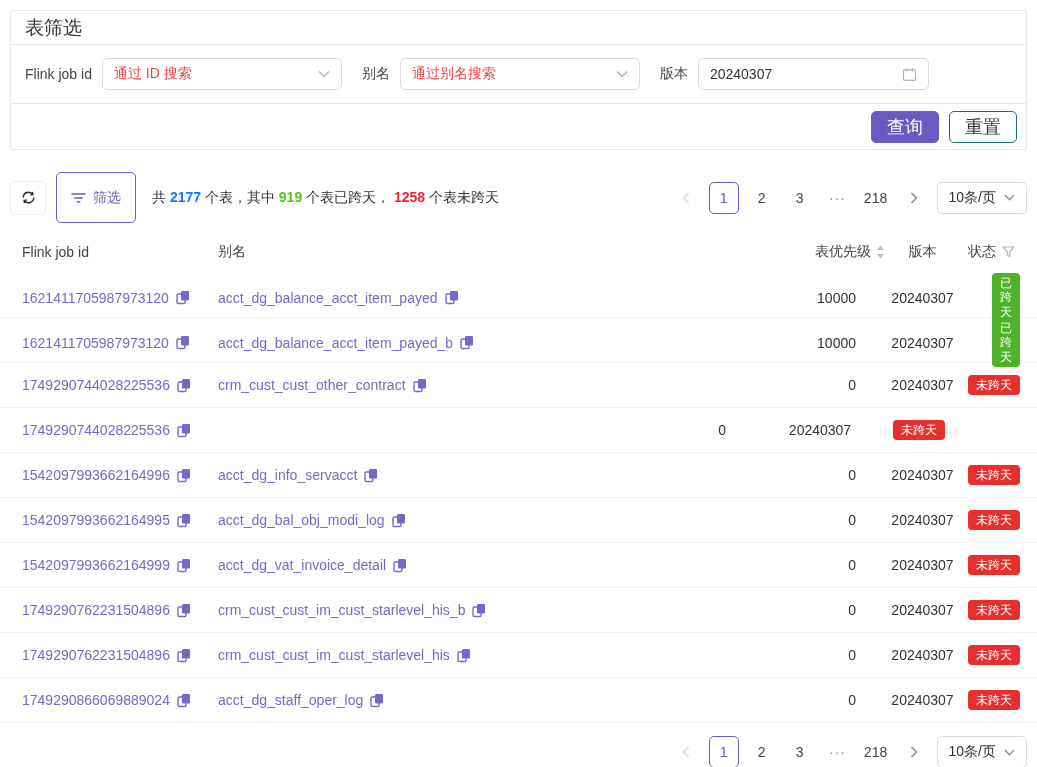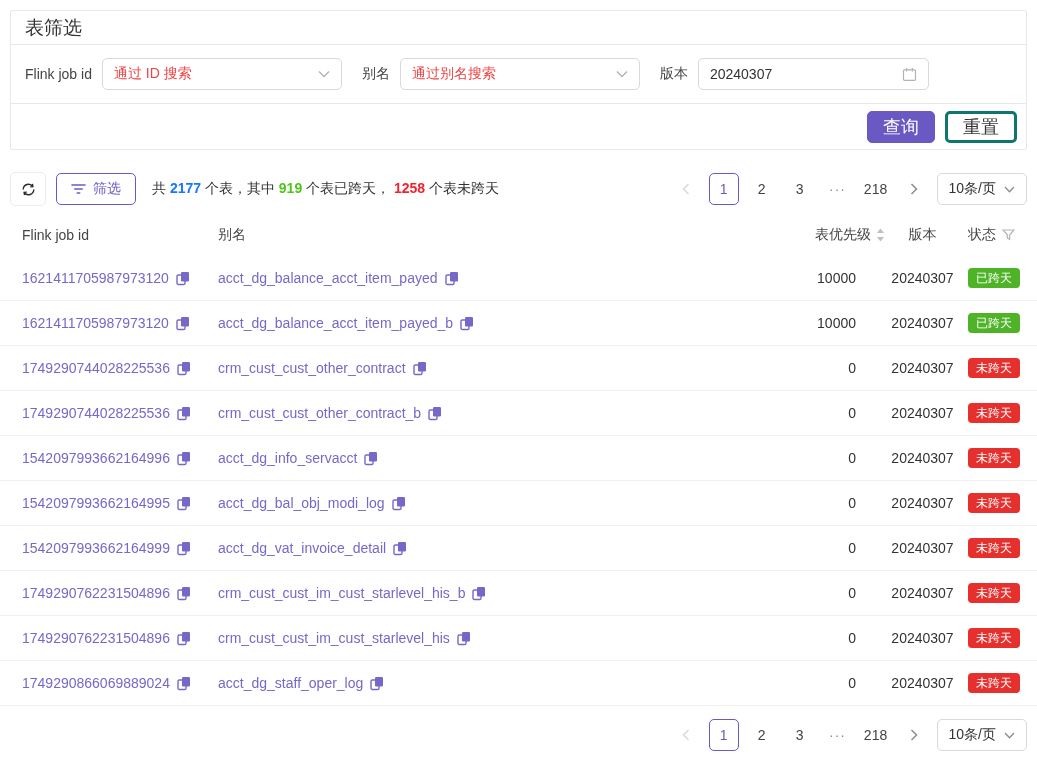--- a/index.html
+++ b/index.html
@@ -14,27 +14,27 @@
   .f-label { color:#444; margin-right:10px; white-space:nowrap; }
   .select-box, .date-box { height:32px; border:1px solid #d9d9d9; border-radius:5px; background:#fff;
     display:flex; align-items:center; padding:0 11px; }
   .select-box { width:240px; justify-content:space-between; margin-right:20px; }
   .date-box { width:231px; justify-content:space-between; }
   .placeholder { color:#ef4444; }
   .date-value { color:#333; }
   .btn-row { height:45px; display:flex; align-items:center; justify-content:flex-end; padding:0 9px; gap:10px; }
   .btn { height:32px; border-radius:5px; padding:0 15px; font-size:18px; display:flex; align-items:center; cursor:pointer; }
   .btn-primary { background:var(--primary); color:#fff; border:1px solid var(--primary); }
-  .btn-default { background:#fff; color:#333; border:3px solid #0f766e;text-align:right; }
+  .btn-default { background:#fff; color:#333; border:1px solid #0f766e;text-align:right; }
 
   
   .toolbar { margin:22px 10px 0 10px; display:flex; align-items:center; }
   .icon-btn { width:36px; height:34px; border:1px solid #ececec; border-radius:5px; background:#fff;
     display:flex; align-items:center; justify-content:center; cursor:pointer; }
-  .filter-btn { height:32px; margin-left:10px; border:1px solid var(--primary); border-radius:5px;
+  .filter-btn { height:51px; margin-left:10px; border:1px solid var(--primary); border-radius:5px;
     color:var(--primary); background:#fff; display:flex; align-items:center; gap:7px; padding:0 14px; cursor:pointer; }
   .summary { margin-left:16px; color:#333; }
   .seg-blue { color:var(--blue); font-weight:700; }
   .seg-green { color:var(--green); font-weight:700; }
   .seg-red { color:var(--red); font-weight:700; }
   .spacer { flex:1; }
 
   
   .pagination { display:flex; align-items:center; gap:8px; }
   .pg-item { min-width:30px; height:32px; display:flex; align-items:center; justify-content:center;
@@ -55,21 +55,21 @@
   .thead .c3 { display:flex; justify-content:flex-end; align-items:center; gap:5px; }
   .thead .c4 { text-align:center; }
   .thead .c5 { display:flex; align-items:center; gap:6px; padding-left:8px; }
   .c3v { text-align:right; padding-right:29px; color:#333; }
   .c4v { text-align:center; color:#333; }
   .c5v { padding-left:8px; }
   .cell-link { display:flex; align-items:center; gap:7px;text-align:center; }
   .link-text { color:var(--link); cursor:pointer; }
   .copy-btn { display:inline-flex; cursor:pointer; }
   .badge { display:inline-block; font-size:12px; color:#fff; border-radius:4px; padding:3px 8px; line-height:1.2; }
-  .badge-crossed { background:var(--badge-green); }
+  .badge-crossed { background:var(--badge-green);margin-left:24px; }
   .badge-uncrossed { background:var(--badge-red); }
 
   .sort-icon { display:flex; flex-direction:column; line-height:0; }
   .bottom-bar { display:flex; justify-content:flex-end; margin:13px 10px 0 10px; }
   svg { display:block; }
 </style>
 </head>
 <body>
 
 <div class="filter-card">
@@ -259,29 +259,20 @@
       <div class="trow tbody-row">
         <div class="cell-link">
           <span class="link-text">1749290744028225536</span>
           <span class="copy-btn">
             <svg width="14" height="15" viewBox="0 0 14 15">
               <rect x="1" y="4" width="8" height="9.5" rx="1.3" fill="none" stroke="#7668c8" stroke-width="1.4"></rect>
               <rect x="5" y="1" width="8" height="9.5" rx="1.3" fill="#7668c8"></rect>
             </svg>
           </span>
         </div>
-        <div class="cell-link">
-          <span class="link-text">crm_cust_cust_other_contract_b</span>
-          <span class="copy-btn">
-            <svg width="14" height="15" viewBox="0 0 14 15">
-              <rect x="1" y="4" width="8" height="9.5" rx="1.3" fill="none" stroke="#7668c8" stroke-width="1.4"></rect>
-              <rect x="5" y="1" width="8" height="9.5" rx="1.3" fill="#7668c8"></rect>
-            </svg>
-          </span>
-        </div>
         <div class="c3v">0</div>
         <div class="c4v">20240307</div>
         <div class="c5v"><span class="badge badge-uncrossed">未跨天</span></div>
       </div>
       <div class="trow tbody-row">
         <div class="cell-link">
           <span class="link-text">1542097993662164996</span>
           <span class="copy-btn">
             <svg width="14" height="15" viewBox="0 0 14 15">
               <rect x="1" y="4" width="8" height="9.5" rx="1.3" fill="none" stroke="#7668c8" stroke-width="1.4"></rect>

